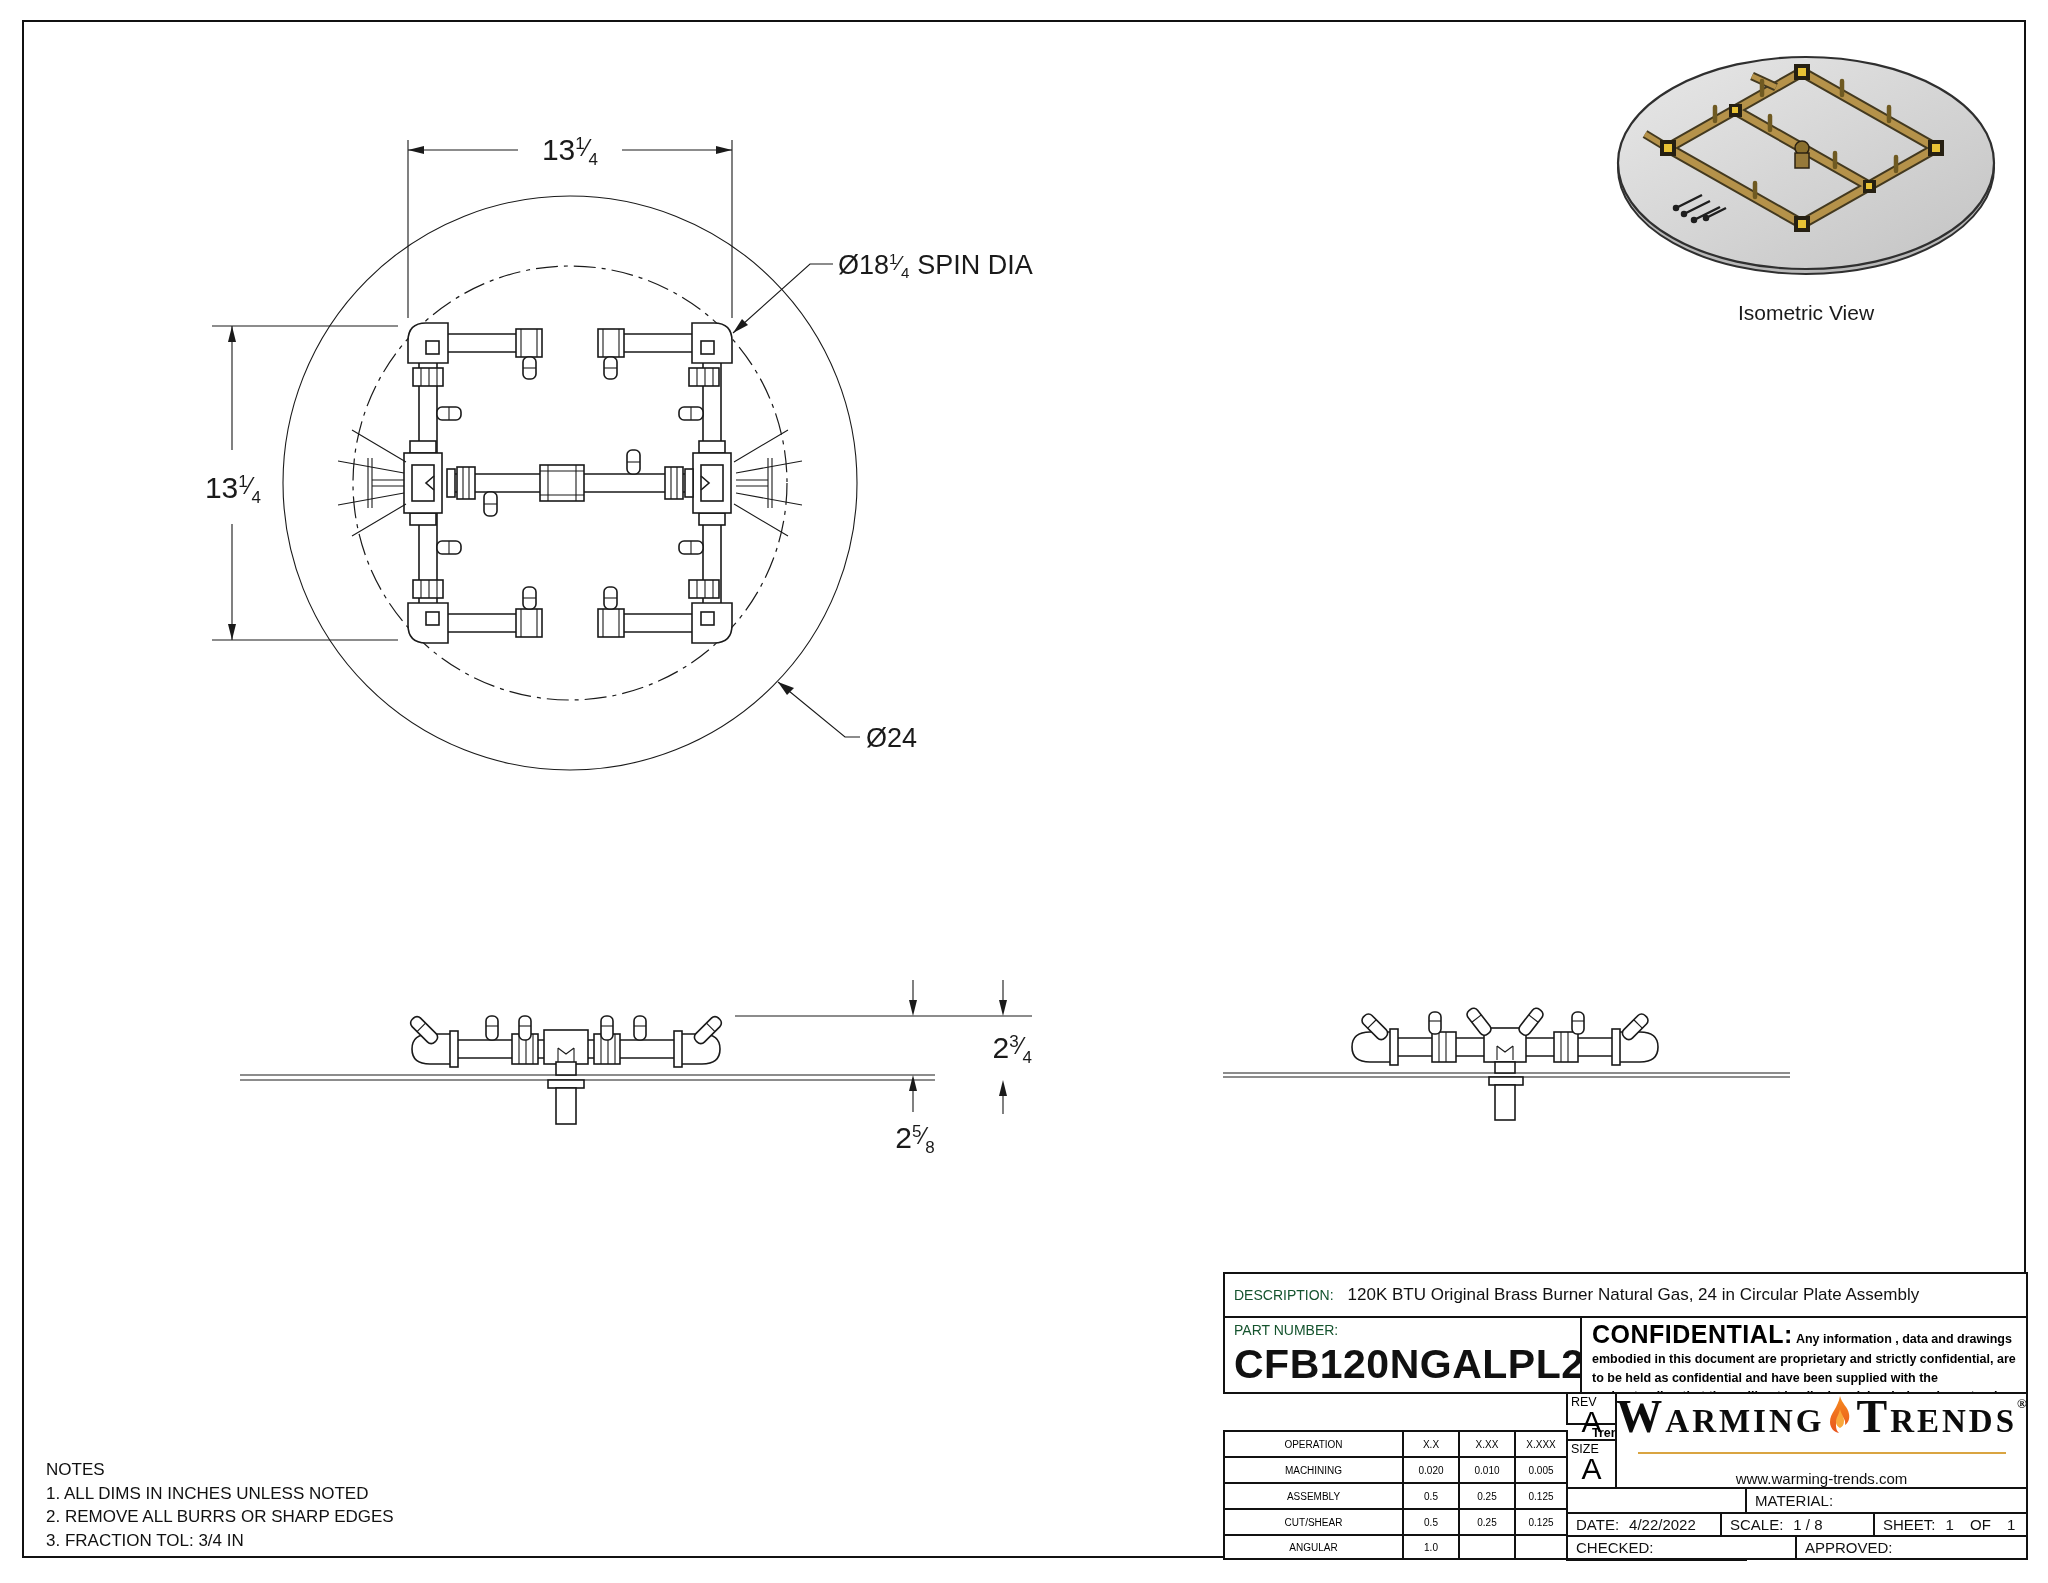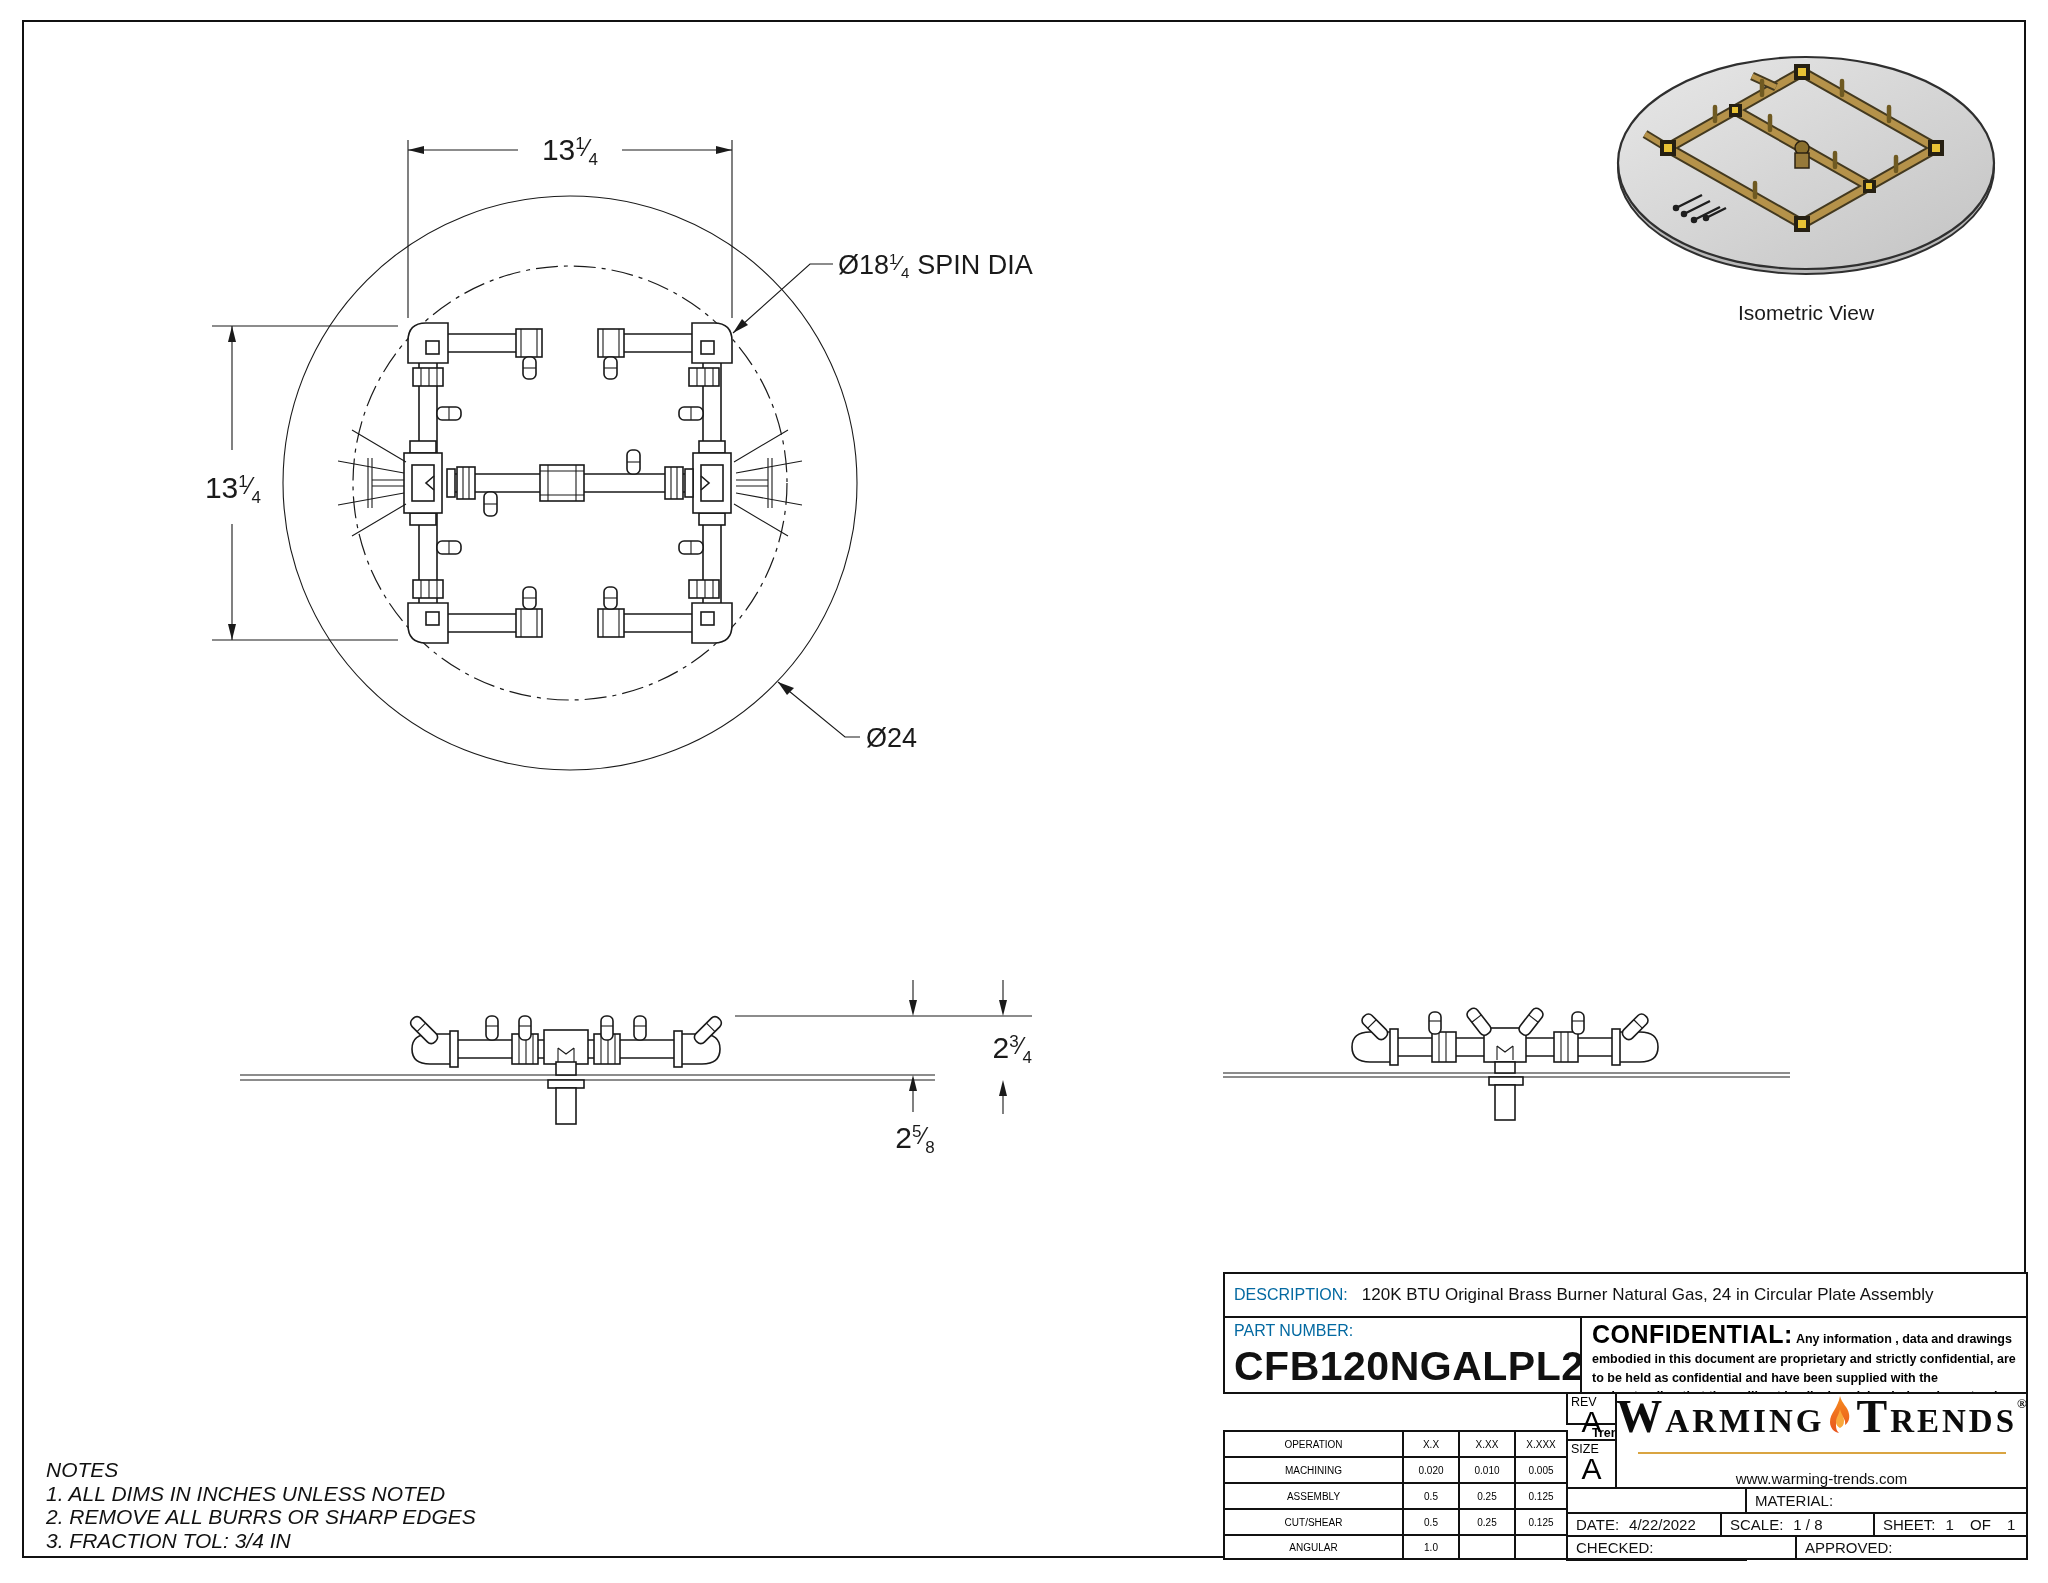--- a/index.html
+++ b/index.html
@@ -13,21 +13,21 @@
   .ar{fill:#1a1a1a;stroke:none;}
   .dashdot{stroke:#1a1a1a;stroke-width:1.2;fill:none;stroke-dasharray:22 6 4 6;}
   .dim{font-size:30px;}
   .fn{font-size:17px;}
   .fs{font-size:23px;}
   .lead{font-size:27px;}
   .iso-cap{font-size:21px;}
   
   .tb{position:absolute;left:1223px;top:1272px;width:805px;height:288px;}
   .tb .cell{position:absolute;border:2px solid #111;box-sizing:border-box;background:#fff;}
-  .lblsm{font-size:16px;color:#0369a1;}
+  .lblsm{font-size:14px;color:#14532d;}
   .desc-val{font-size:17px;color:#111;margin-left:14px;}
   .pn-big{font-size:41px;font-weight:700;letter-spacing:0.5px;color:#111;text-align:center;margin-top:3px;}
   .conf-lbl{font-size:25px;font-weight:700;letter-spacing:0.5px;}
   .conf-txt{font-size:12.5px;font-weight:600;line-height:15.6px;}
   .tol-title{font-size:13.5px;text-align:center;margin-top:4px;}
   .tol-sub{font-size:10.5px;text-align:center;}
   .tolcell{display:flex;align-items:center;justify-content:center;font-size:10px;}
   .crossed{background:
      linear-gradient(to top right,transparent 48.5%,#111 48.5%,#111 51.5%,transparent 51.5%),
      linear-gradient(to bottom right,transparent 48.5%,#111 48.5%,#111 51.5%,transparent 51.5%);}
@@ -37,21 +37,21 @@
   .brand{display:flex;align-items:center;font-family:"Liberation Serif", serif;font-weight:700;color:#0c0c0c;}
   .brand-word{display:inline-block;font-size:33px;letter-spacing:3px;line-height:1;}
   .brand-word::first-letter{font-size:46px;}
   .regmark{font-size:13px;align-self:flex-start;margin-top:2px;}
   .brand-rule{height:2px;background:#D9A441;width:368px;margin-top:1px;}
   .site{font-size:15px;margin-top:6px;color:#111;}
   .info{display:flex;align-items:center;padding-left:8px;font-size:15px;color:#111;white-space:nowrap;}
   .info .val{margin-left:10px;}
   .sheetval{word-spacing:12px;}
   
-  .notes{position:absolute;left:46px;top:1458px;font-size:21px;line-height:23.5px;color:#111;font-style:italic;}
+  .notes{position:absolute;left:46px;top:1458px;font-size:17px;line-height:23.5px;color:#111;}
 </style>
 </head>
 <body>
 
 <div id="sheet">
   <div id="border"></div>
 
   <svg width="2048" height="1583" viewBox="0 0 2048 1583" style="position:absolute;left:0;top:0;">
     <defs>
       <linearGradient id="plateG" x1="0" y1="0" x2="1" y2="1">

